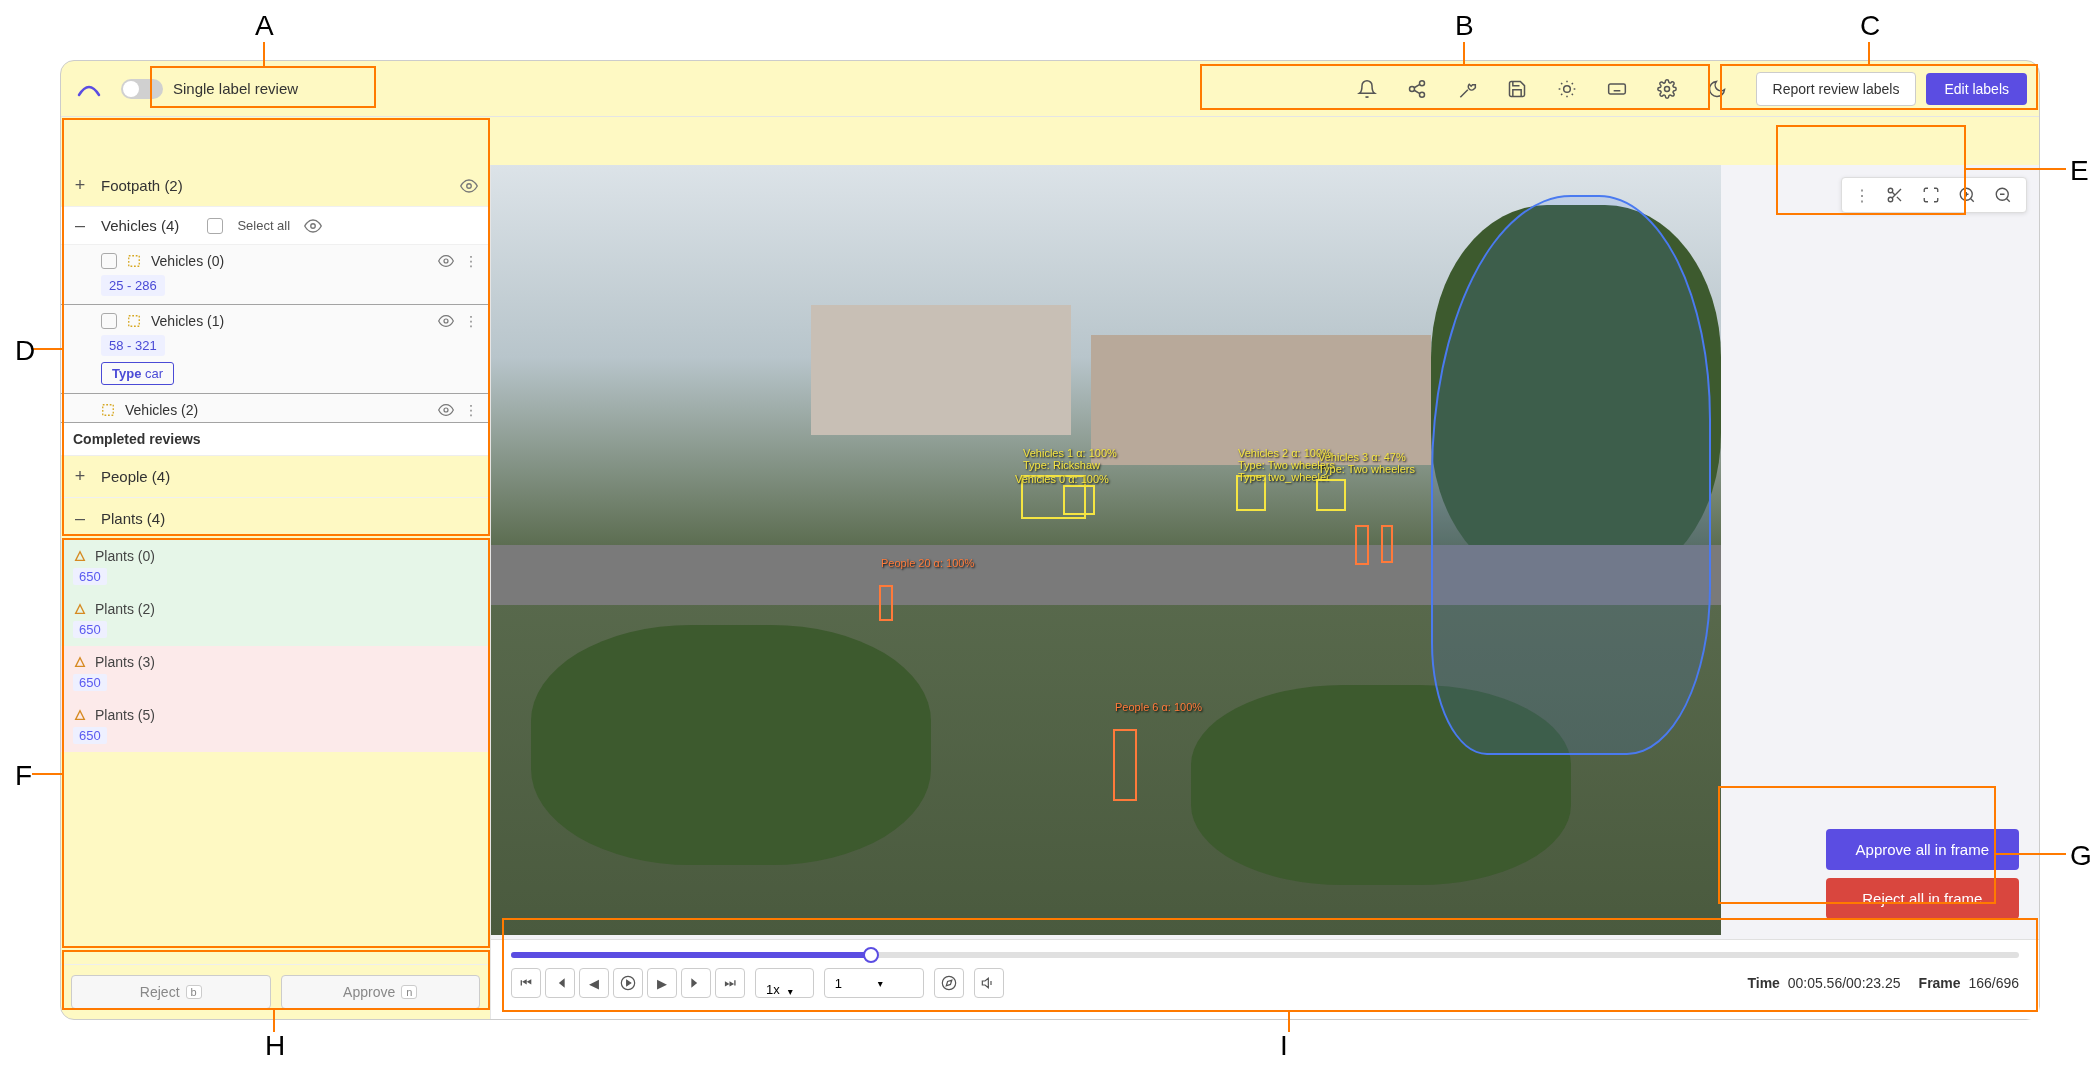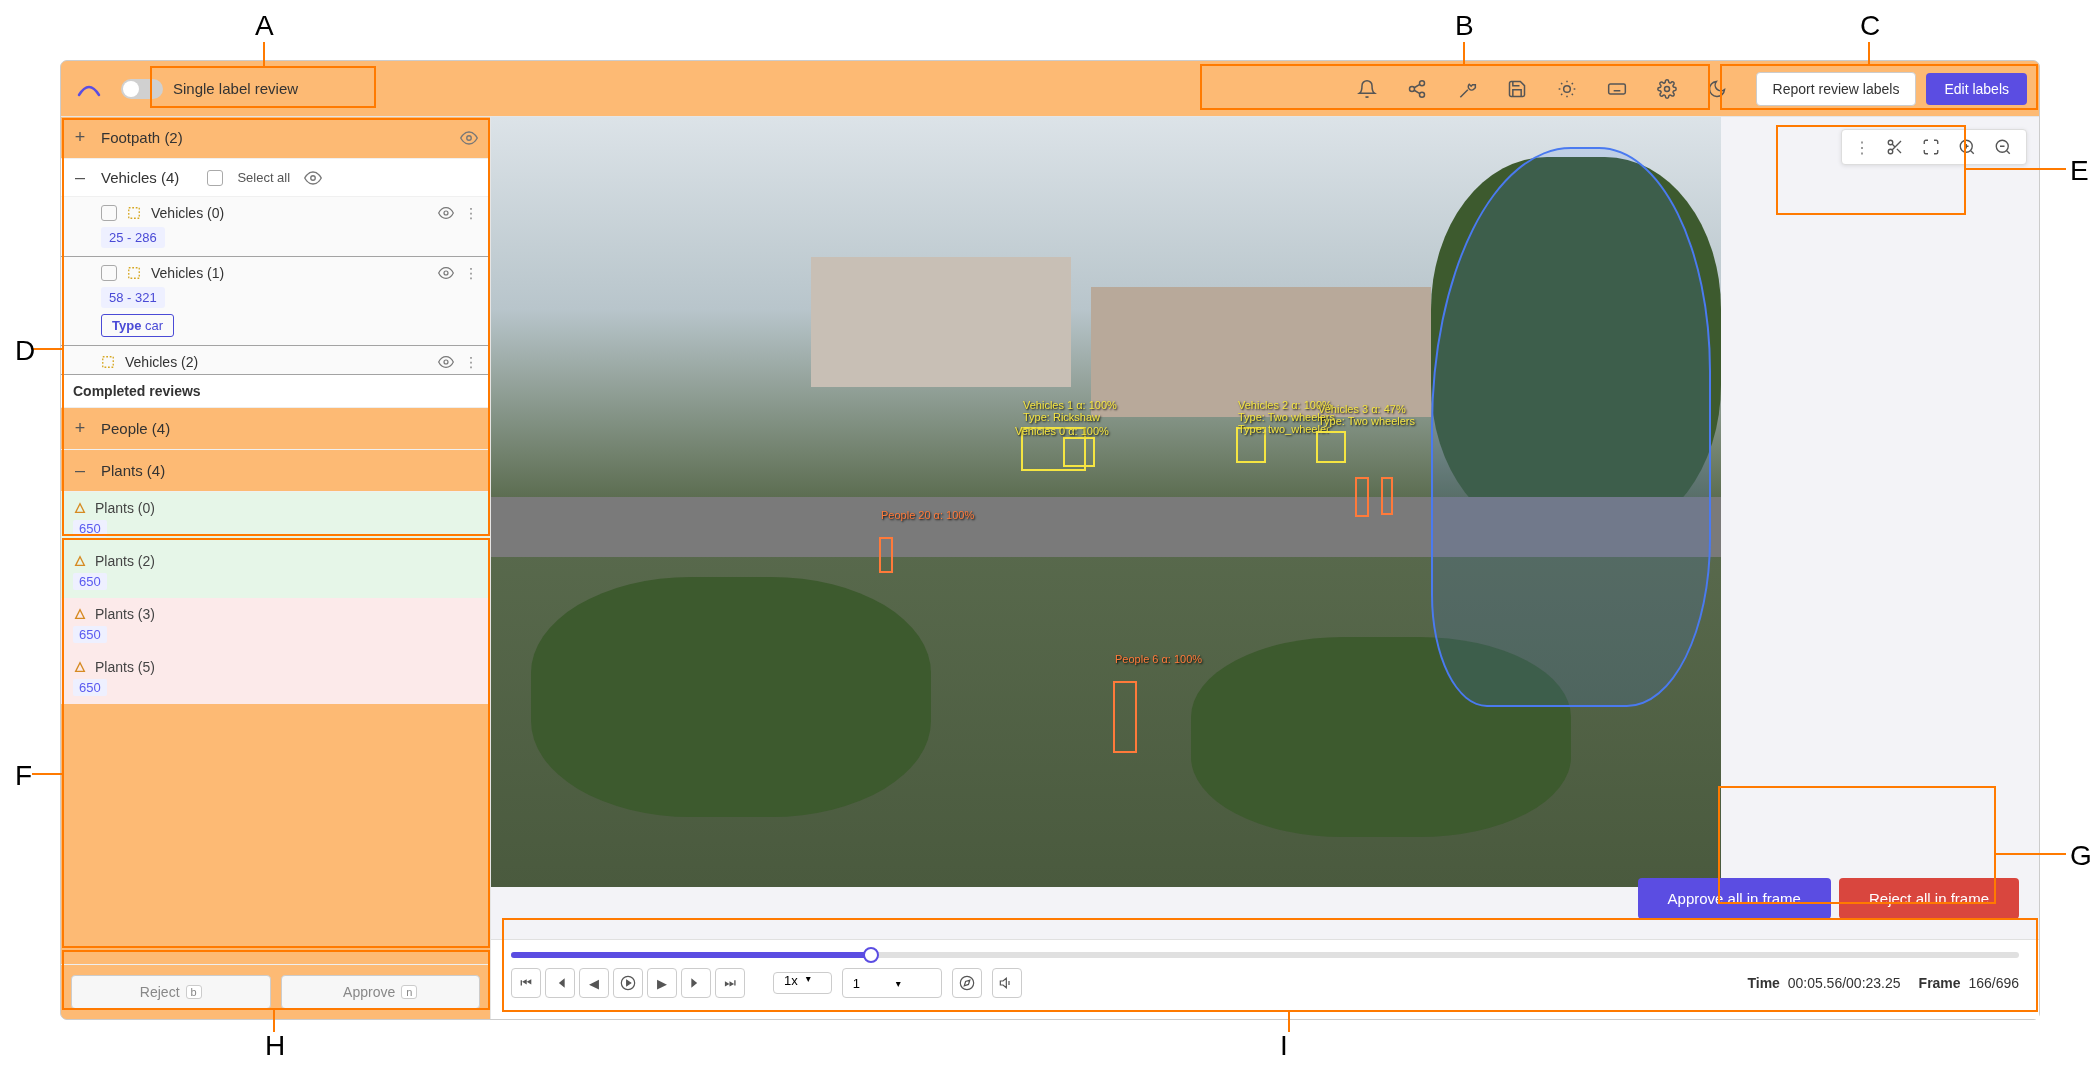--- a/index.html
+++ b/index.html
@@ -2,21 +2,21 @@
 <html><head>
 <meta charset="utf-8">
 <style>
 * { box-sizing: border-box; margin: 0; padding: 0; font-family: -apple-system, BlinkMacSystemFont, 'Segoe UI', sans-serif; }
 body { background: #fff; position: relative; width: 2100px; height: 1070px; }
 
 .callout-label { position: absolute; font-size: 28px; font-weight: 500; color: #000; z-index: 100; }
 .callout-box { position: absolute; border: 2px solid #ff7a00; z-index: 90; pointer-events: none; }
 .callout-line { position: absolute; background: #ff7a00; z-index: 89; }
 
-.app-frame { position: absolute; top: 60px; left: 60px; right: 60px; bottom: 50px; border: 1px solid #ccc; border-radius: 7px; background: #fdba74; display: flex; flex-direction: column; }
+.app-frame { position: absolute; top: 60px; left: 60px; right: 60px; bottom: 50px; border: 1px solid #ccc; border-radius: 14px; background: #fef9c3; display: flex; flex-direction: column; gap: 48px; }
 
 .topbar { height: 56px; display: flex; align-items: center; border-bottom: 1px solid #e5e5e5; padding: 0 12px; gap: 12px; }
 .logo { width: 32px; height: 32px; display: flex; align-items: center; justify-content: center; }
 .toggle-wrap { display: flex; align-items: center; gap: 10px; padding: 4px 12px 4px 4px; }
 .toggle { width: 42px; height: 20px; background: #d0d0d0; border-radius: 10px; position: relative; cursor: pointer; }
 .toggle::after { content: ''; position: absolute; left: 2px; top: 2px; width: 16px; height: 16px; background: #fff; border-radius: 50%; }
 .toggle-label { font-size: 15px; color: #333; }
 
 .topbar-spacer { flex: 1; }
 .icon-row { display: flex; gap: 28px; align-items: center; padding: 0 16px; }
@@ -66,33 +66,33 @@
 
 .anno-box { position: absolute; border: 2px solid; font-size: 11px; }
 .anno-box.yellow { border-color: #f5e542; }
 .anno-box.orange { border-color: #ff7a3a; }
 .anno-box.blue { border-color: #4a7af0; background: rgba(70,120,240,0.15); }
 .anno-label { position: absolute; top: -30px; left: 0; font-size: 11px; white-space: nowrap; color: #f5e542; text-shadow: 1px 1px 2px #000; }
 .anno-label.orange-t { color: #ff7a3a; }
 
 .float-toolbar { position: absolute; top: 12px; right: 12px; display: flex; gap: 14px; background: #fff; border: 1px solid #ddd; border-radius: 4px; padding: 6px 12px; align-items: center; box-shadow: 0 1px 4px rgba(0,0,0,0.1); }
 
-.frame-actions { position: absolute; bottom: 20px; right: 20px; display: flex; flex-direction: row; gap: 8px; margin-top: 25px; }
+.frame-actions { position: absolute; bottom: 20px; right: 20px; display: flex; flex-direction: column; gap: 8px; margin-top: 25px; }
 .fa-approve { padding: 12px 30px; background: #5b4de2; color: #fff; border: none; border-radius: 4px; font-size: 15px; cursor: pointer; }
 .fa-reject { padding: 12px 30px; background: #d9463e; color: #fff; border: none; border-radius: 4px; font-size: 15px; cursor: pointer; }
 
 .timeline-area { height: 80px; border-top: 1px solid #e0e0e0; padding: 12px 20px; display: flex; flex-direction: column; gap: 10px; background: #fff; }
 .scrubber { height: 6px; background: #e0e0e0; border-radius: 3px; position: relative; }
 .scrubber-fill { position: absolute; left: 0; top: 0; height: 100%; background: #5b4de2; border-radius: 3px; }
 .scrubber-handle { position: absolute; top: -5px; width: 16px; height: 16px; background: #fff; border: 2px solid #5b4de2; border-radius: 50%; transform: translateX(-50%); }
 
 .controls-row { display: flex; align-items: center; gap: 10px; }
 .ctrl-btn { width: 30px; height: 30px; border: 1px solid #ccc; background: #fff; border-radius: 4px; display: flex; align-items: center; justify-content: center; cursor: pointer; font-size: 13px; color: #555; }
 .ctrl-group { display: flex; gap: 4px; }
-.speed-sel { height: 22px; border: 1px solid #ccc; border-radius: 4px; padding: 0 20px 0 10px; font-size: 13px; display: flex; align-items: flex-start; gap: 8px; cursor: pointer; margin-left: 18px; }
+.speed-sel { height: 30px; border: 1px solid #ccc; border-radius: 4px; padding: 0 20px 0 10px; font-size: 13px; display: flex; align-items: flex-end; gap: 8px; cursor: pointer; }
 .frame-sel { height: 30px; border: 1px solid #ccc; border-radius: 4px; padding: 0 40px 0 10px; font-size: 13px; display: flex; align-items: center; gap: 8px; cursor: pointer; min-width: 100px; }
 .controls-spacer { flex: 1; }
 .time-info { font-size: 14px; color: #333; display: flex; gap: 18px; }
 .time-info b { font-weight: 600; }
 
 svg { display: block; }
 </style>
 </head>
 <body>
 

